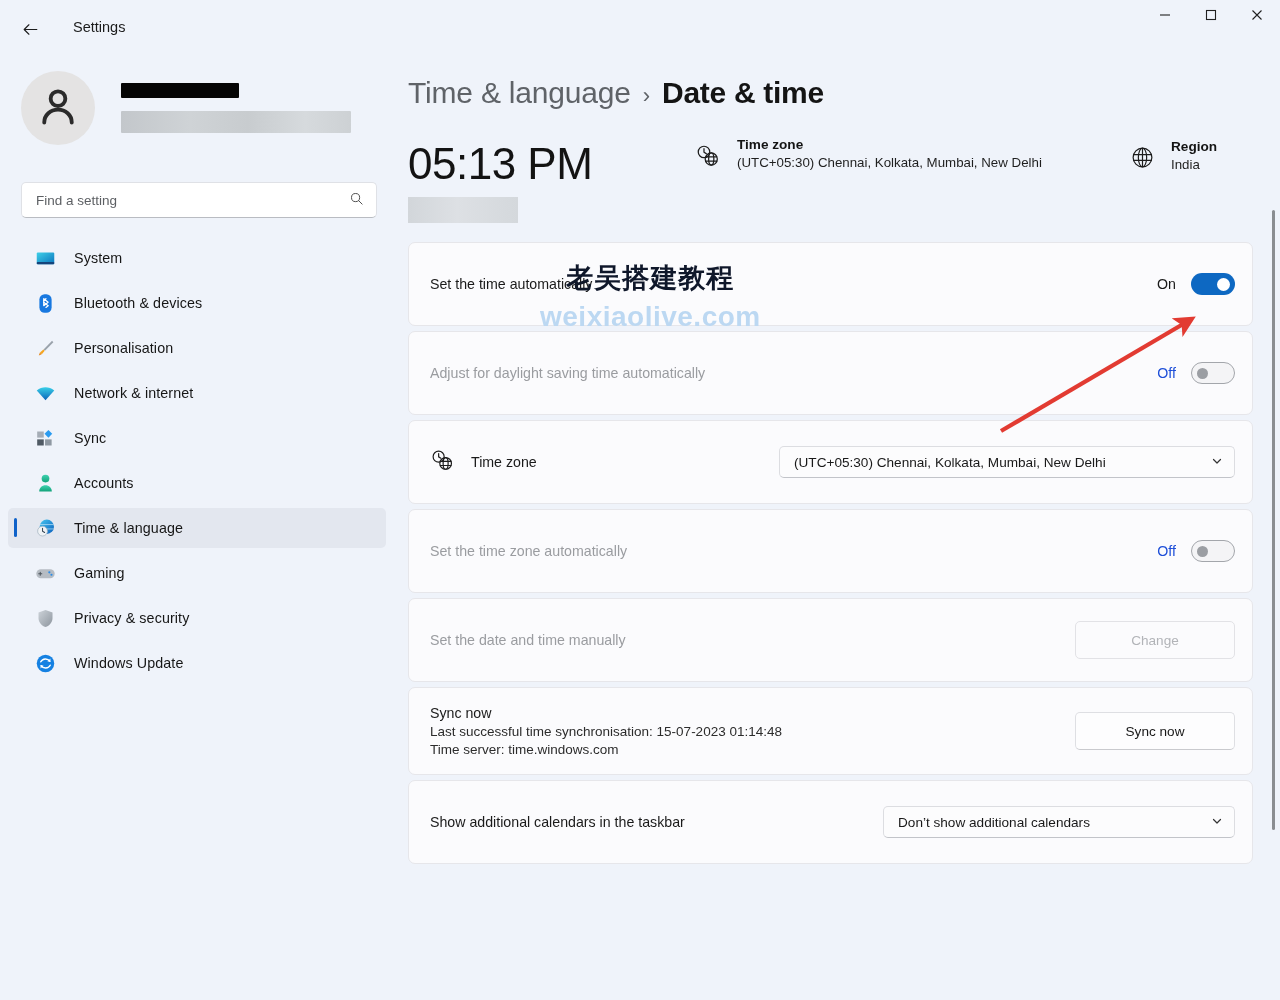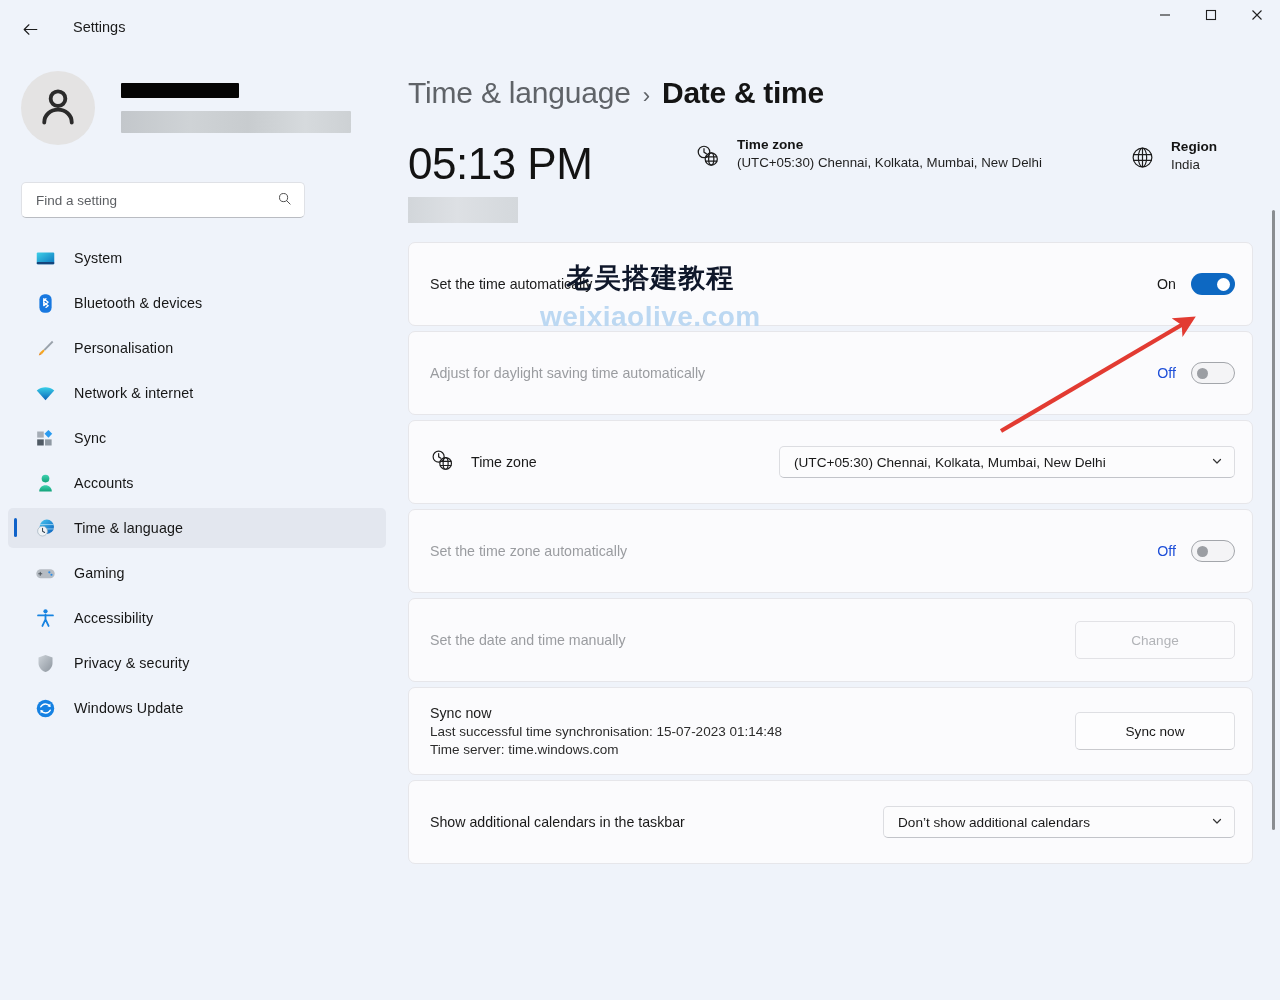--- a/index.html
+++ b/index.html
@@ -76,21 +76,21 @@
   #profile-mail {
     width: 230px; height: 22px;
     margin-top: 13px;
     background: linear-gradient(90deg,#c3c7cb 0%, #cfd3d6 30%, #c8cccf 55%, #d6dadd 80%, #cdd1d4 100%);
     filter: blur(0.6px);
     border-radius: 1px;
   }
 
   #search-wrap {
     margin: 37px 0 0 21px;
-    width: 284px; height: 36px;
+    width: 356px; height: 36px;
     background: #ffffff;
     border: 1px solid #dfe1e6;
     border-bottom: 1px solid #b9bcc2;
     border-radius: 5px;
     display: flex; align-items: center;
     padding: 0 12px 0 14px;
   }
   #search-input {
     flex: 1; border: none; outline: none;
     font-size: 13.5px;
@@ -482,29 +482,20 @@
           <svg width="21" height="21" viewBox="0 0 24 24">
             <rect x="1.5" y="7" width="21" height="10.5" rx="5.2" fill="#b6bcc3"></rect>
             <path d="M6 10.5v3.6M4.2 12.3h3.6" stroke="#4d555d" stroke-width="1.2" stroke-linecap="round"></path>
             <circle cx="16.4" cy="10.7" r="1.25" fill="#2a8ce8"></circle>
             <circle cx="18.8" cy="13.4" r="1.25" fill="#2a8ce8"></circle>
           </svg>
         </span>
         <span class="nav-label">Gaming</span>
       </div>
 
-      <div class="nav-item">
-        <span class="nav-ico">
-          <svg width="21" height="21" viewBox="0 0 24 24">
-            <circle cx="12" cy="3.8" r="2.4" fill="#1783e0"></circle>
-            <path d="M3.5 8.5h17M12 7.5v7M12 13l-3.5 7.5M12 13l3.5 7.5" stroke="#1783e0" stroke-width="2.1" fill="none" stroke-linecap="round"></path>
-          </svg>
-        </span>
-        <span class="nav-label">Accessibility</span>
-      </div>
 
       <div class="nav-item">
         <span class="nav-ico">
           <svg width="21" height="21" viewBox="0 0 24 24">
             <defs>
                 <linearGradient id="g-sh" x1="0" y1="0" x2="1" y2="1">
               <stop offset="0" stop-color="#cdd3d9"></stop>
                   <stop offset="1" stop-color="#8d959e"></stop>
                 </linearGradient>
               </defs>

